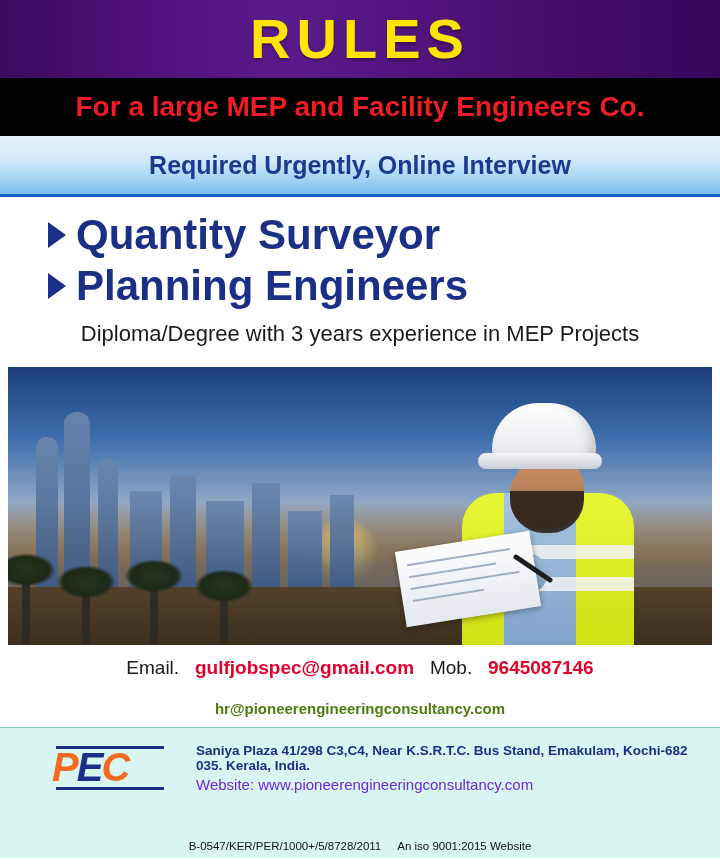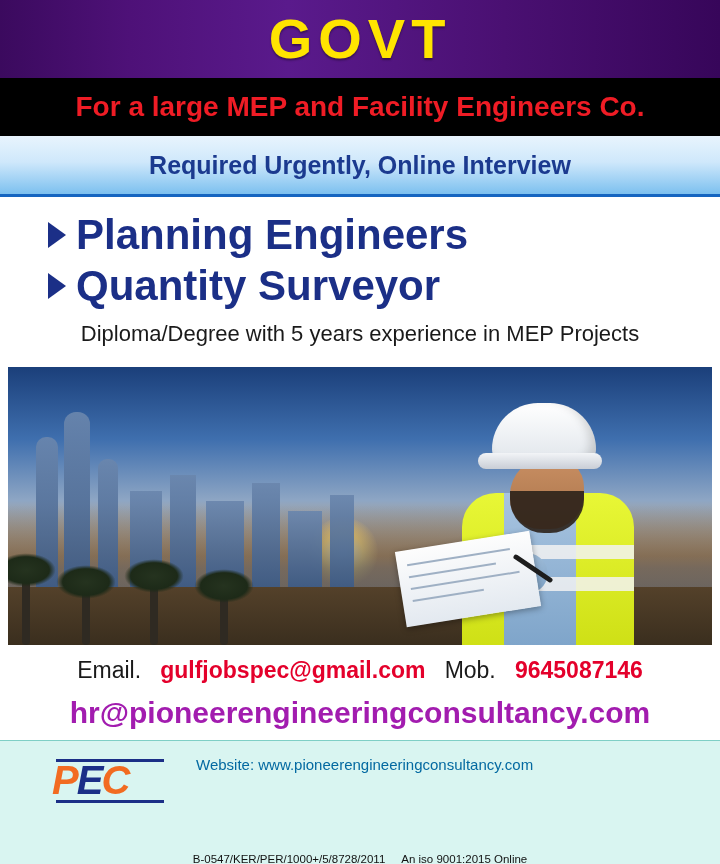--- a/index.html
+++ b/index.html
@@ -270,35 +270,35 @@
     border-radius: 3px;
   }
 
   
   .contact {
     background: #ffffff;
     padding: 12px 0 10px 0;
     text-align: center;
   }
   .contact-line1 {
-    font-size: 23px;
+    font-size: 19px;
     font-family: "Liberation Sans", sans-serif;
     color: #1a1a1a;
     white-space: nowrap;
   }
   .contact-line1 .lbl { font-weight: normal; }
   .contact-line1 .val-red {
     color: #e4002b;
     font-weight: bold;
   }
   .contact-line2 {
-    margin-top: 12px;
-    font-size: 30px;
-    font-weight: bold;
-    color: #a21caf;
+    margin-top: 21px;
+    font-size: 15px;
+    font-weight: bold;
+    color: #4d7c0f;
     font-family: "Liberation Sans", sans-serif;
   }
 
   
   .footer {
     position: relative;
     background: #d9f5f1;
     border-top: 1px solid #7fcfc6;
     padding: 12px 0 0 0;
     height: 118px;
@@ -348,21 +348,21 @@
     line-height: 1.05;
   }
   .company-addr {
     color: #1b2f87;
     font-size: 13.5px;
     font-weight: bold;
     font-family: "Liberation Sans", sans-serif;
     margin-top: 3px;
   }
   .company-web {
-    color: #0369a1;
+    color: #6d28d9;
     font-size: 15px;
     font-family: "Liberation Sans", sans-serif;
     margin-top: 3px;
   }
   .legal {
     position: absolute;
     left: 0; right: 0; bottom: 6px;
     display: flex;
     justify-content: center;
     gap: 16px;
@@ -383,41 +383,41 @@
     white-space: nowrap;
     letter-spacing: 0.3px;
   }
 </style>
 </head>
 <body>
 
 <div class="poster">
 
   <div class="band-oman">
-    <div class="title">GOVT</div>
+    <div class="title">RULES</div>
   </div>
 
   <div class="band-red">
     <div class="title">For a large MEP and Facility Engineers Co.</div>
   </div>
 
   <div class="band-blue">
     <div class="title">Required Urgently, Online Interview</div>
   </div>
 
   <div class="positions">
     <div class="pos-row">
       <span class="arrow"></span>
-      <span class="pos-label">Planning Engineers</span>
+      <span class="pos-label">Quantity Surveyor</span>
     </div>
     <div class="pos-row">
       <span class="arrow"></span>
-      <span class="pos-label">Quantity Surveyor</span>
-    </div>
-    <div class="qualification">Diploma/Degree with 5 years experience in MEP Projects</div>
+      <span class="pos-label">Planning Engineers</span>
+    </div>
+    <div class="qualification">Diploma/Degree with 3 years experience in MEP Projects</div>
   </div>
 
   <div class="photo">
     <div class="sun"></div>
     <div class="skyline"></div>
     <div class="tower t1"></div>
     <div class="tower t2"></div>
     <div class="tower t3"></div>
     <div class="tower t4"></div>
     <div class="tower t5"></div>
@@ -465,23 +465,24 @@
   </div>
 
   <div class="footer">
     <div class="footer-inner">
       <div class="logo">
         <div class="logo-bar lb1"></div>
         <div class="logo-text"><span class="logo-p">P</span><span class="logo-e">E</span><span class="logo-c">C</span></div>
         <div class="logo-bar lb2"></div>
       </div>
       <div class="company">
+        <div class="company-addr">Saniya Plaza 41/298 C3,C4, Near K.S.R.T.C. Bus Stand, Emakulam, Kochi-682 035. Kerala, India.</div>
         <div class="company-web">Website: www.pioneerengineeringconsultancy.com</div>
       </div>
     </div>
     <div class="legal">
       <span>B-0547/KER/PER/1000+/5/8728/2011</span>
-      <span>An iso 9001:2015 Online</span>
+      <span>An iso 9001:2015 Website</span>
     </div>
   </div>
 
   <div class="side-note">SERVICE CHARGES AS PER GOVT RULES</div>
 </div>
 
 </body></html>

